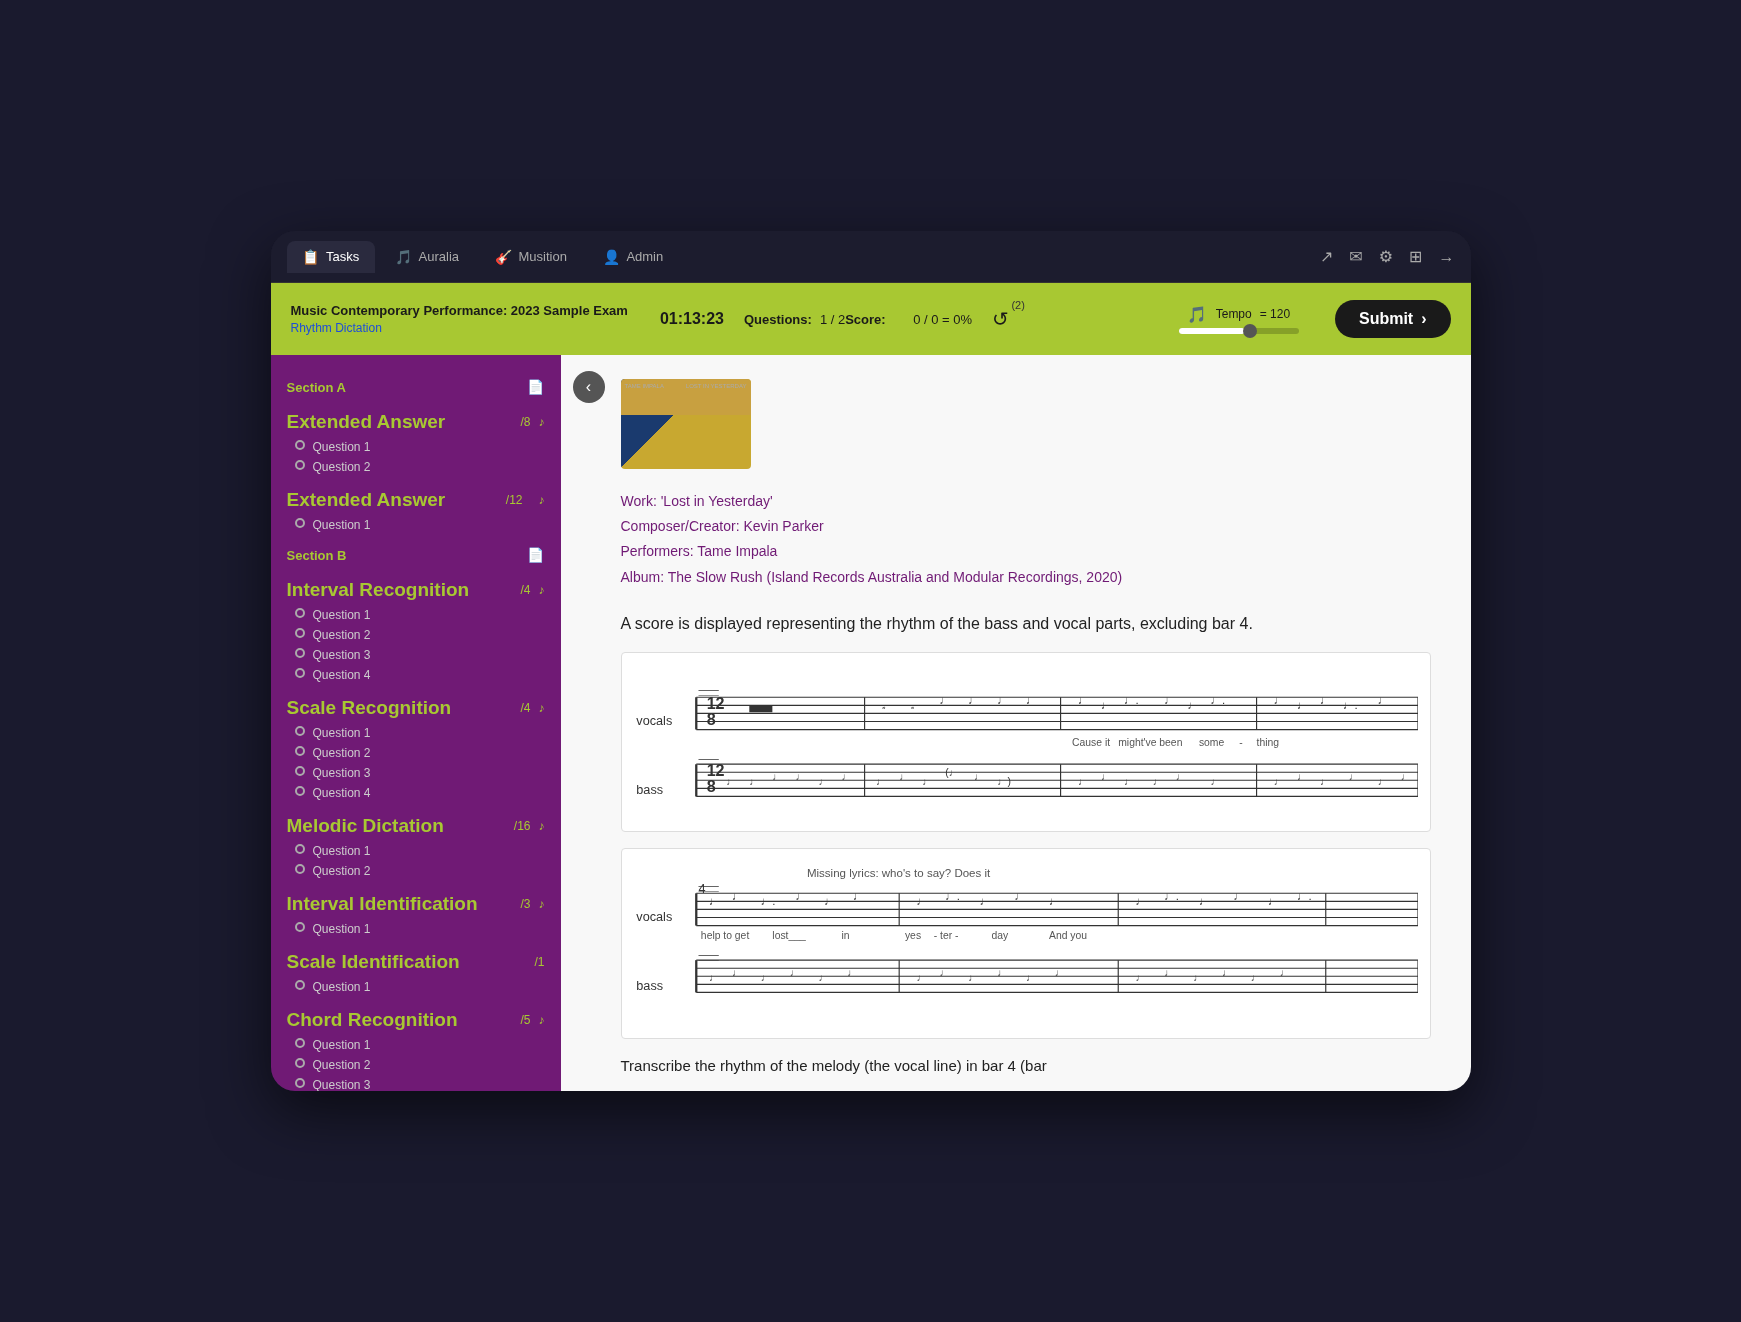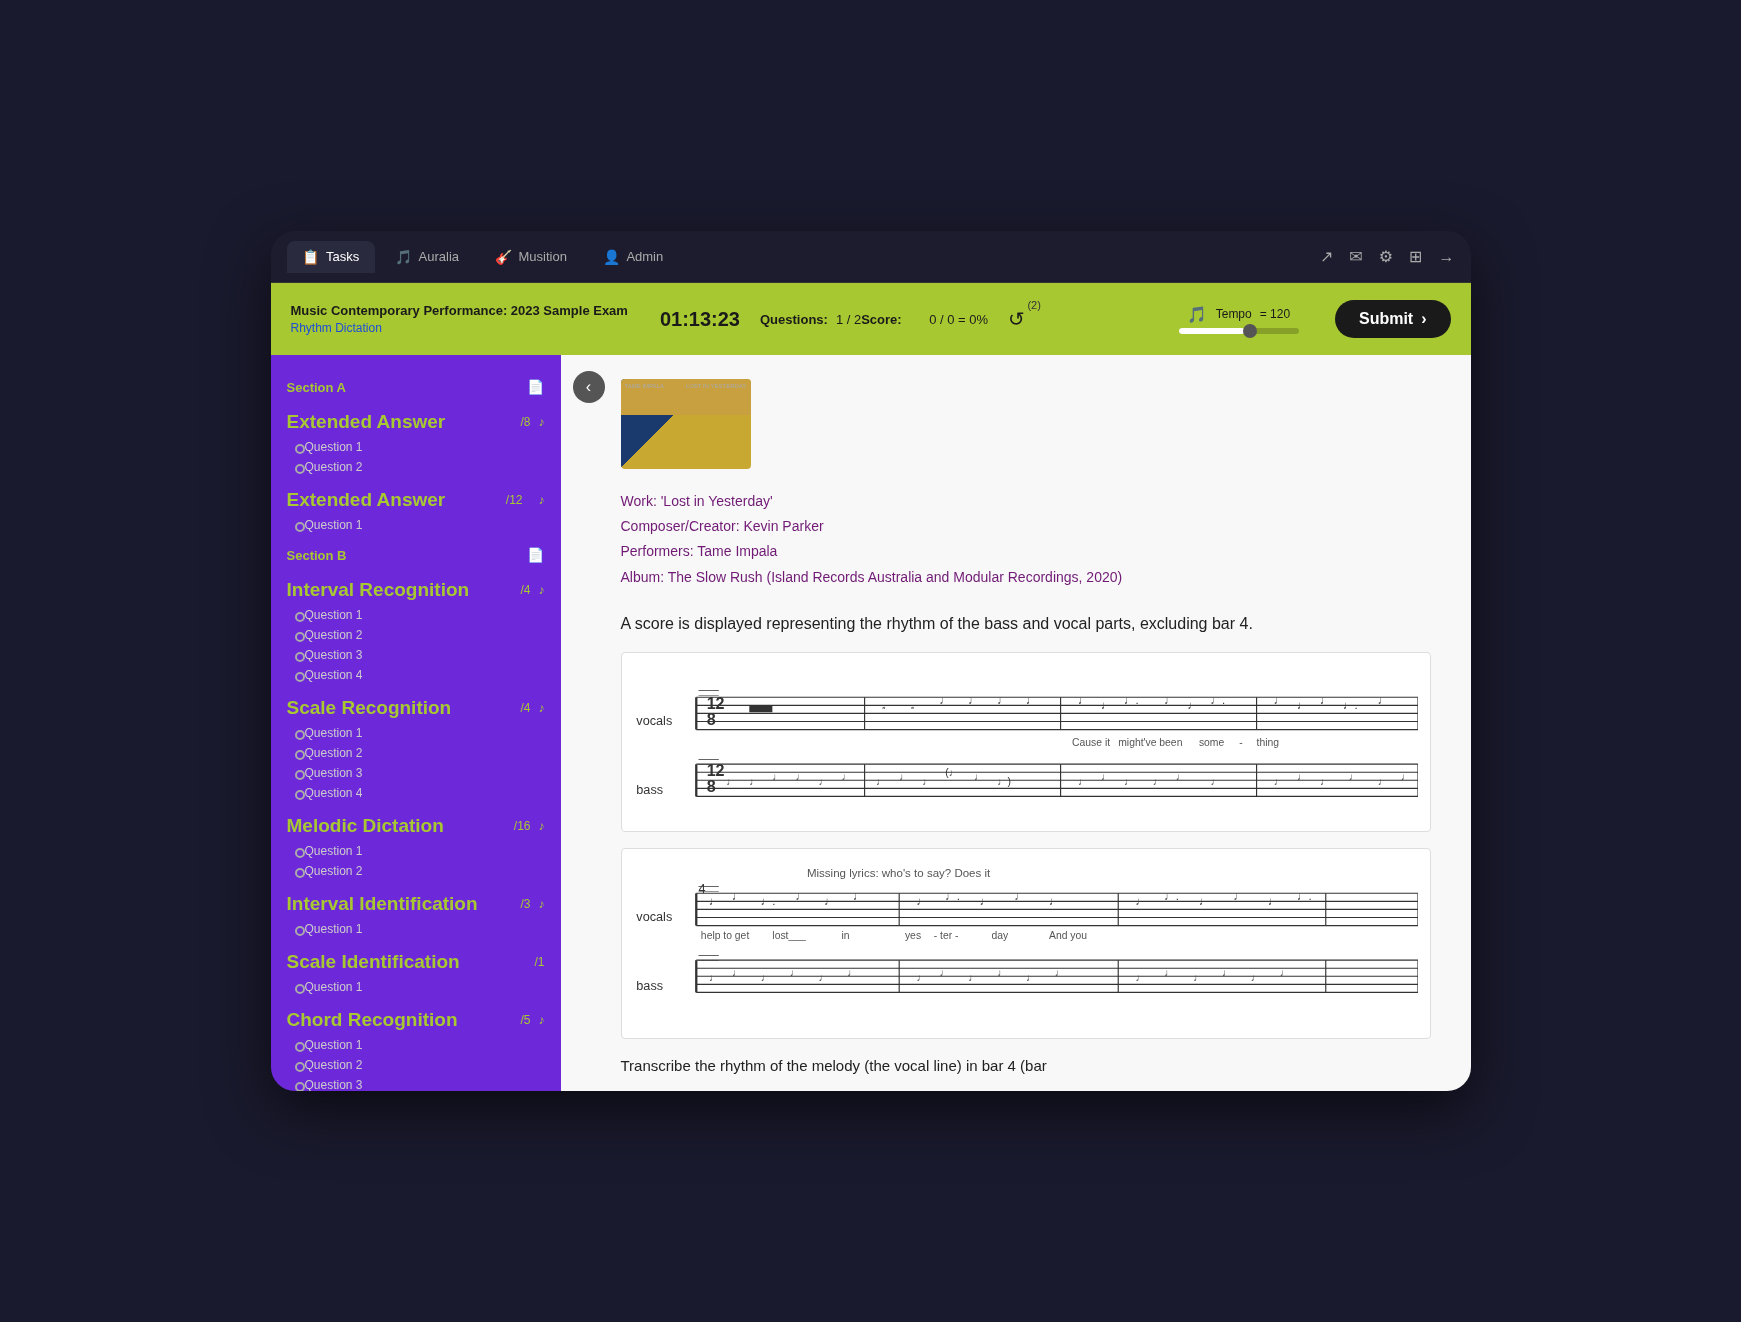--- a/index.html
+++ b/index.html
@@ -78,21 +78,21 @@
       font-weight: 700;
       color: #1a1a1a;
       line-height: 1.3;
     }
     .header-subtitle {
       font-size: 12px;
       color: #1d4ed8;
       margin-top: 2px;
     }
     .header-timer {
-      font-size: 20px;
+      font-size: 16px;
       font-weight: 700;
       color: #1a1a1a;
       margin-left: 12px;
     }
     .header-questions {
       display: flex;
       font-size: 13px;
       color: #1a1a1a;
     }
     .header-questions span { display: flex; gap: 8px; }
@@ -153,21 +153,21 @@
     .submit-btn span { font-size: 16px; }
     
     .main-content {
       display: flex;
       flex: 1;
       overflow: hidden;
     }
     
     .sidebar {
       width: 290px;
-      background: #6d28d9;
+      background: #701a75;
       overflow-y: auto;
       padding: 16px 0;
     }
     .sidebar::-webkit-scrollbar { width: 4px; }
     .sidebar::-webkit-scrollbar-track { background: #1e2235; }
     .sidebar::-webkit-scrollbar-thumb { background: #444; border-radius: 2px; }
     .section-header {
       display: flex;
       justify-content: space-between;
       align-items: center;
@@ -191,21 +191,22 @@
       font-size: 19px;
       font-weight: 600;
     }
     .subsection-score {
       color: #a8c832;
       font-size: 12px;
     }
     .subsection-music-icon { color: #a8c832; font-size: 12px; margin-left: 4px; }
     .question-item {
       display: flex;
-      align-items: flex-end;
+      align-items: flex-start;
+      gap: 8px;
       padding: 3px 0 3px 8px;
       color: #ccc;
       font-size: 12px;
       cursor: pointer;
     }
     .question-circle {
       width: 10px;
       height: 10px;
       border: 2px solid #aaa;
       border-radius: 50%;

